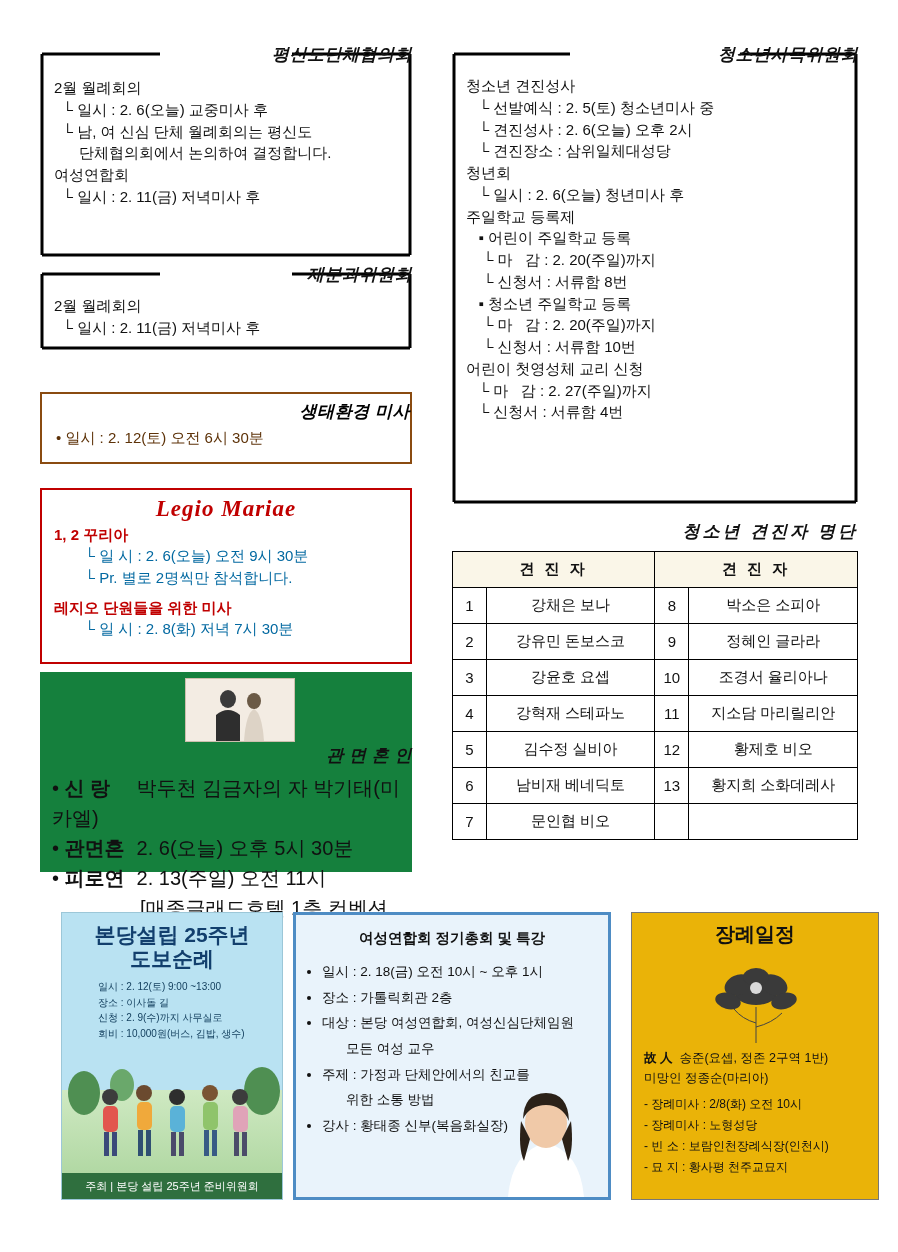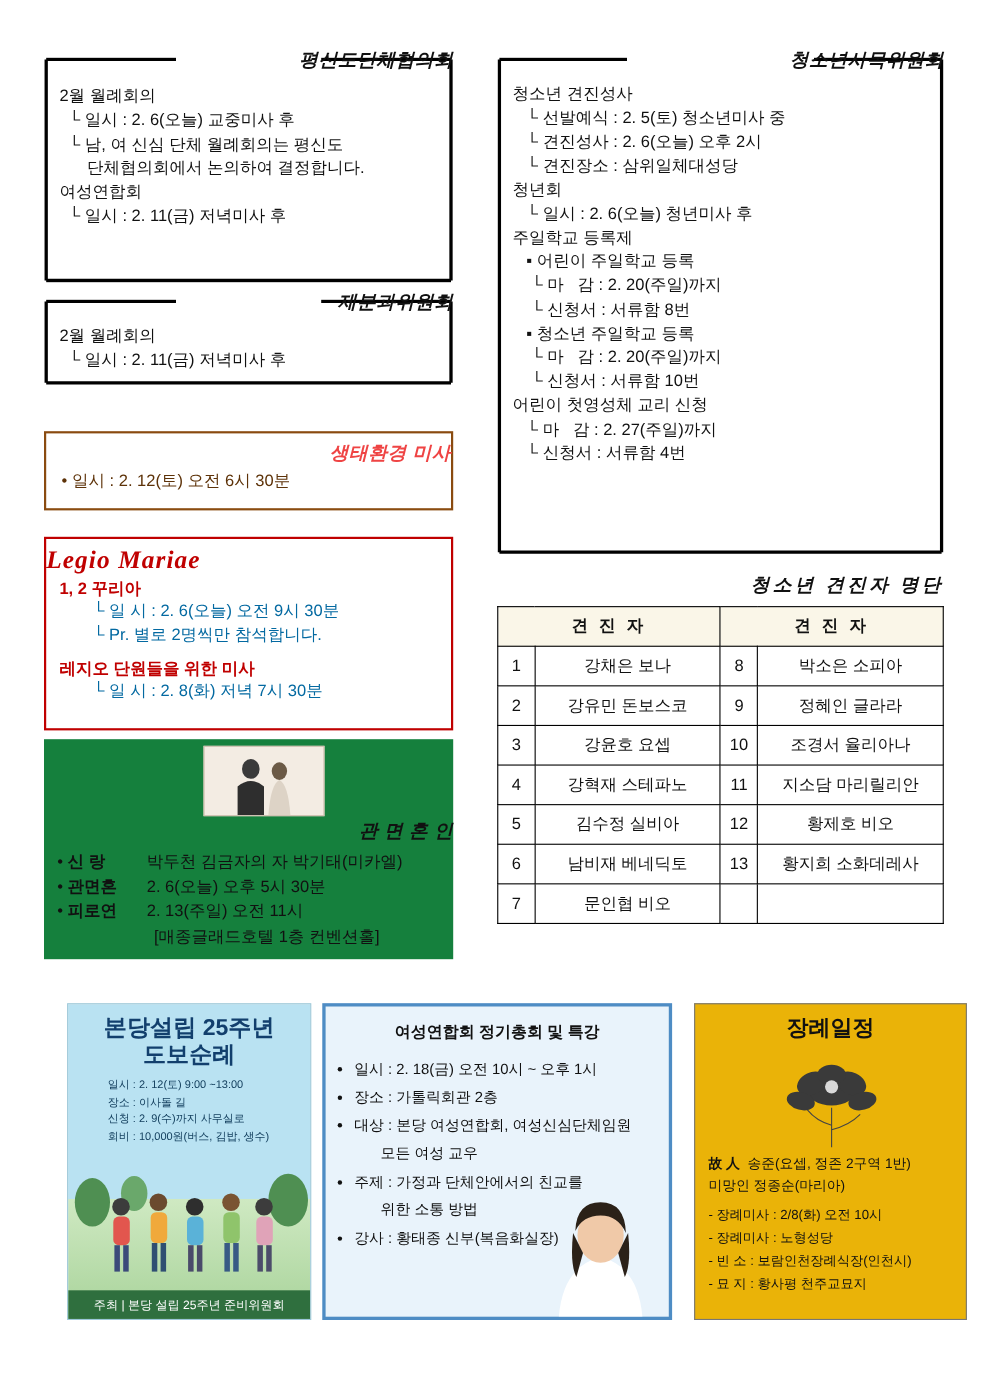--- a/index.html
+++ b/index.html
@@ -30,41 +30,41 @@
   .gap { height:10px; }
 
   
   #box-pyeongsindo { left:40px; top:52px; width:372px; height:205px; }
   #box-jebun { left:40px; top:272px; width:372px; height:78px; }
 
   #box-ecology {
     left:40px; top:392px; width:372px; height:72px;
     border:2px solid #8a4b10;
   }
-  #box-ecology .bx-title { color:#ef4444; padding-top:6px; font-size:17px;}
+  #box-ecology .bx-title { color:#000000; padding-top:6px; font-size:17px;}
   #box-ecology .line { color:#5d3208; padding-left:14px; padding-top:4px;}
 
   #box-legio {
     left:40px; top:488px; width:372px; height:176px;
     border:2px solid #c00000;
   }
   #box-legio .legio-title {
-    color:#c00000; font-weight:bold;
+    text-align:center; color:#c00000; font-weight:bold;
     font-size:23px; font-family:"Liberation Serif", serif;
     font-style:italic; padding-top:6px; letter-spacing:1px;
   }
   #box-legio .sub { color:#c00000; font-weight:bold; font-size:15px; padding-left:12px; }
   #box-legio .line { color:#0369a1; font-size:15px; padding-left:34px; }
 
   #box-gwanmyeon {
     left:40px; top:672px; width:372px; height:200px;
     background:#15803d;
   }
   #box-gwanmyeon .bx-title { padding-top:4px; }
-  #box-gwanmyeon .row { font-size:15px; line-height:1.5; padding-left:12px; }
+  #box-gwanmyeon .row { font-size:20px; line-height:1.5; padding-left:12px; }
   #box-gwanmyeon .lb { font-weight:bold; display:inline-block; width:72px; }
   .photo-thumb {
     position:absolute; left:145px; top:6px; width:108px; height:62px;
     background:#efe7dd; border:1px solid #cdbfae;
     overflow:hidden;
   }
 
   
   #box-youth { left:452px; top:52px; width:406px; height:452px; }
 

